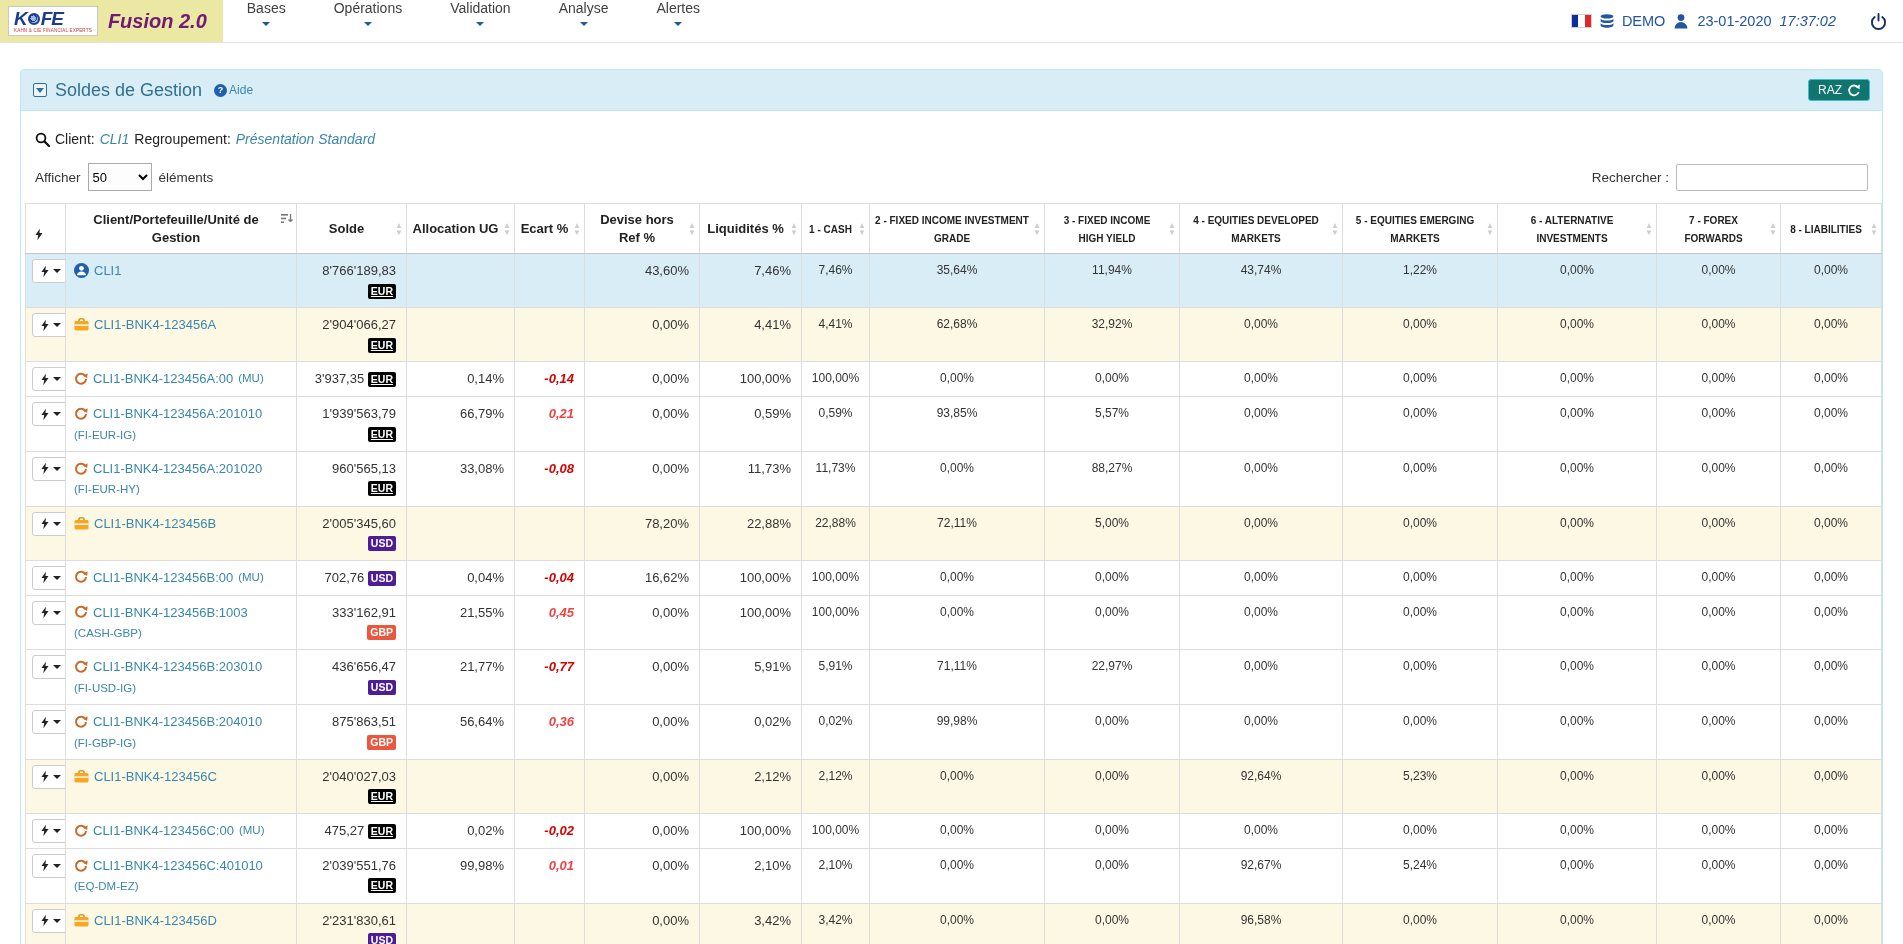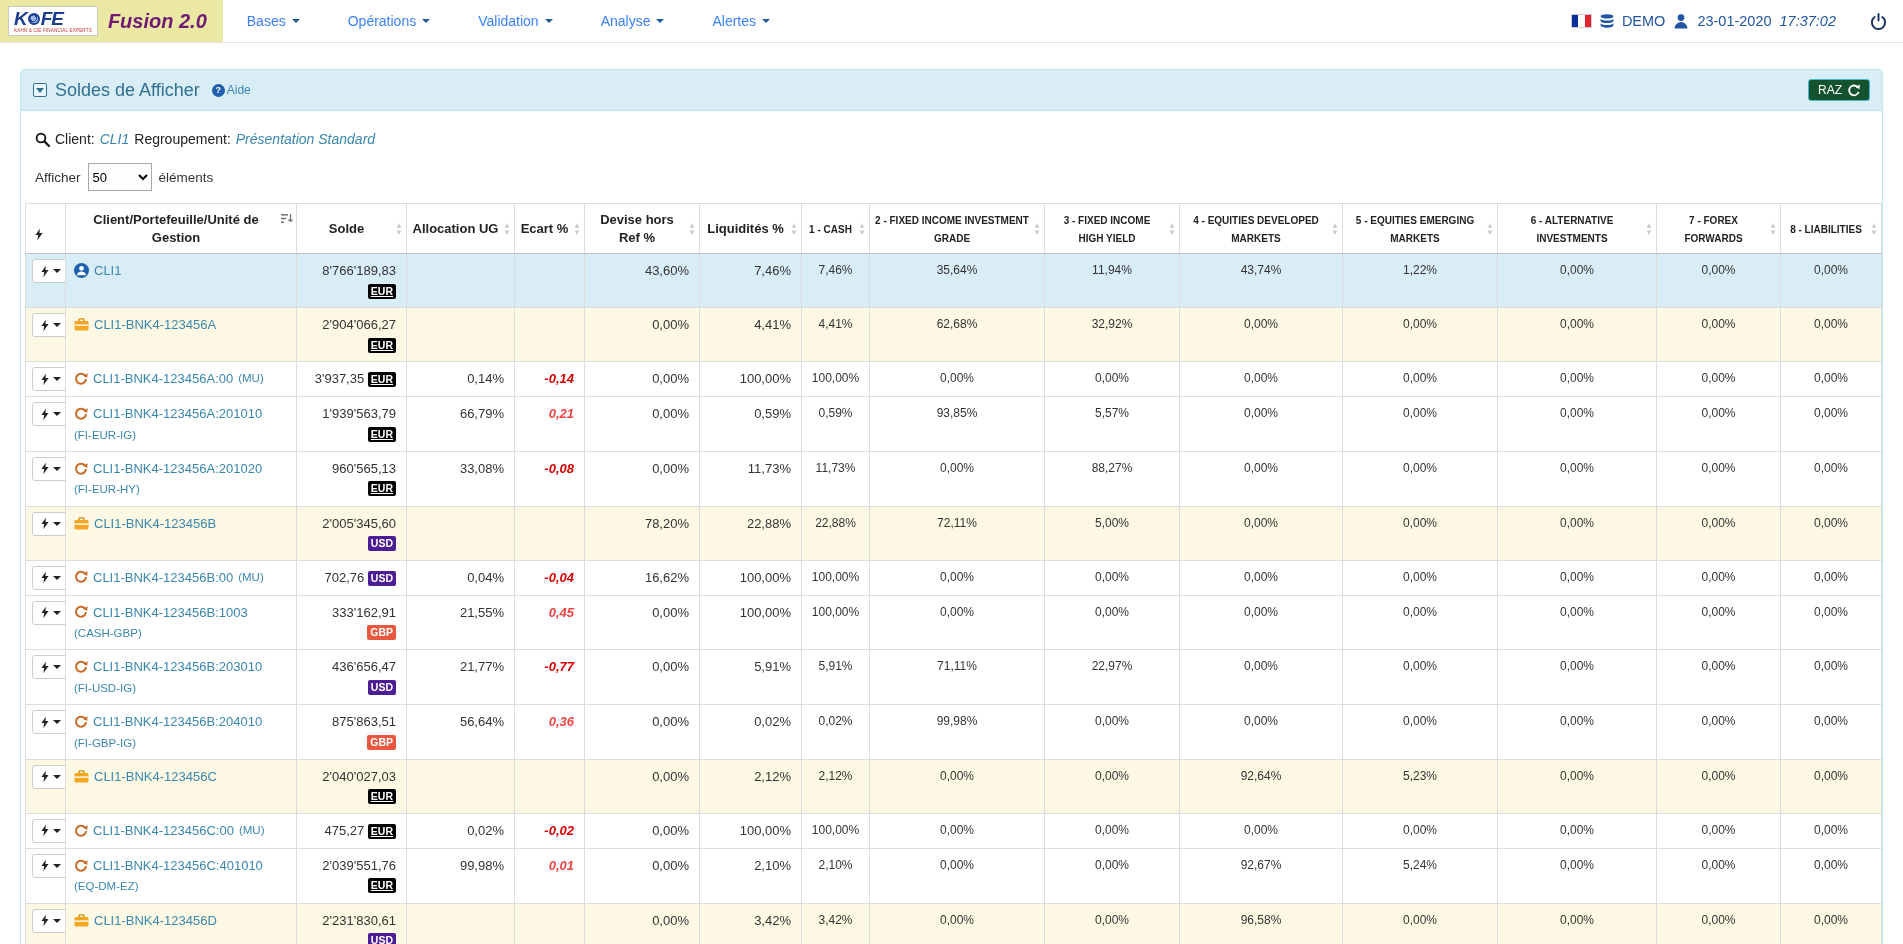--- a/index.html
+++ b/index.html
@@ -12,36 +12,36 @@
   
   .navbar { height:43px; display:flex; align-items:stretch; background:#fff; border-bottom:1px solid #e3e3e3; }
   .brand { background:#ebe8a4; display:flex; align-items:center; gap:10px; padding:0 16px 0 8px; }
   .logo-mark { background:#fff; border:1px solid #c9c9c9; padding:2px 5px 1px; text-align:center; line-height:1; }
   .logo-letters { font-weight:bold; font-style:italic; color:#1a3d8f; font-size:19px; letter-spacing:-1px; display:flex; align-items:center; gap:1px; }
   .logo-globe { display:inline-block; width:12px; height:12px; border-radius:50%; border:2px solid #1a3d8f;
     background:radial-gradient(circle at 40% 40%, #9db9e8 0 40%, #1a3d8f 41% 55%, #9db9e8 56%); }
   .logo-caption { font-size:4.5px; color:#c33; letter-spacing:.2px; margin-top:1px; white-space:nowrap; }
   .product-title { font-size:20px; font-weight:bold; font-style:italic; color:#701a75; }
   .nav-items { display:flex; align-items:center; }
-  .nav-item { color:#3b82f6; font-size:14px; padding:0 24px; height:100%; display:flex; align-items:center; gap:6px; cursor:pointer; }
+  .nav-item { color:#404040; font-size:14px; padding:0 24px; height:100%; display:flex; align-items:center; gap:6px; cursor:pointer;flex-direction:column; }
   .caret { display:inline-block; width:0; height:0; border-left:4px solid transparent; border-right:4px solid transparent; border-top:4px solid #1d5a96; }
   .session { margin-left:auto; display:flex; align-items:center; gap:8px; padding-right:16px; color:#2255a4; font-size:14.5px; }
   .flag { display:inline-flex; width:21px; height:14px; border:1px solid #d0d0d0; }
   .flag i { flex:1; } .flag .b{background:#0a2e9e;} .flag .w{background:#fff;} .flag .r{background:#e0262c;}
   .time { font-style:italic; }
   .power-btn { background:none; border:none; margin-left:26px; cursor:pointer; padding:0; display:flex; align-items:center; }
   
   .panel { margin:26px 20px 0; border:1px solid #bce8f1; border-radius:4px; }
   .panel-heading { background:#d9edf7; color:#31708f; padding:9px 12px; display:flex; align-items:center; border-bottom:1px solid #bce8f1; border-radius:3px 3px 0 0; }
   .collapse-box { width:14px; height:14px; border:1px solid #31708f; border-radius:2px; display:inline-flex; align-items:center; justify-content:center; margin-right:8px; background:#eaf6fb; }
   .collapse-box .tri { width:0; height:0; border-left:4px solid transparent; border-right:4px solid transparent; border-top:5px solid #31708f; }
   .panel-title { font-size:18px; margin-right:12px; }
   .help-link { display:inline-flex; align-items:center; gap:2px; color:#3a87ad; font-size:12px; cursor:pointer; }
   .qmark { width:13px; height:13px; border-radius:50%; background:#1f5fae; color:#fff; font-size:9px; font-weight:bold; display:inline-flex; align-items:center; justify-content:center; }
-  .raz-btn { margin-left:auto; background:#14532d; border:1px solid #46b8da; color:#fff; font-size:12px; padding:3px 9px; border-radius:3px; display:inline-flex; align-items:center; gap:5px; cursor:pointer; font-family:inherit; }
+  .raz-btn { margin-left:auto; background:#0f766e; border:1px solid #46b8da; color:#fff; font-size:12px; padding:3px 9px; border-radius:3px; display:inline-flex; align-items:center; gap:5px; cursor:pointer; font-family:inherit; }
   .panel-body { background:#fff; padding:14px 4px 0; border-radius:0 0 3px 3px; }
   
   .client-line { display:flex; align-items:center; gap:5px; font-size:14px; color:#222; margin:6px 0 0 10px; }
   .italic-link { color:#3a87ad; font-style:italic; text-decoration:none; cursor:pointer; }
   .controls { display:flex; justify-content:space-between; align-items:center; margin:16px 10px 12px; font-size:13.5px; }
   .left-controls, .right-controls { display:flex; align-items:center; gap:7px; }
   .page-size { width:64px; height:28px; border:1px solid #aaa; font-size:13px; font-family:inherit; background:#fdfdfd; }
   .search-input { width:192px; height:27px; border:1px solid #bbb; border-radius:2px; padding:2px 6px; font-family:inherit; }
   
   table.grid { width:100%; border-collapse:collapse; table-layout:fixed; border:1px solid #ddd; }
@@ -133,21 +133,21 @@
         </svg>
     </button>
   </div>
 </div>
 
 <div class="panel">
   <div class="panel-heading">
     <span class="collapse-box">
         <span class="tri"></span>
       </span>
-    <span class="panel-title">Soldes de Afficher</span>
+    <span class="panel-title">Soldes de Gestion</span>
     <span class="help-link">
       <span class="qmark">?</span>
       <span>Aide</span>
     </span>
     <button class="raz-btn">
       <span>RAZ</span>
       <svg width="13" height="13" viewBox="0 0 13 13">
           <path d="M11 3.5A4.9 4.9 0 1 0 11.7 8" fill="none" stroke="#fff" stroke-width="1.8"></path>
           <polygon points="12.9,0.6 12.5,5.2 8.5,2.9" fill="#fff"></polygon>
         </svg>
@@ -164,20 +164,24 @@
       <a class="italic-link">CLI1</a>
       <span>Regroupement:</span>
       <a class="italic-link">Présentation Standard</a>
     </div>
 
     <div class="controls">
       <div class="left-controls">
         <span>Afficher</span>
         <select class="page-size"><option>50</option></select>
         <span>éléments</span>
+      </div>
+      <div class="right-controls">
+        <span>Rechercher :</span>
+        <input class="search-input" type="text" value="" style="">
       </div>
     </div>
 
     <table class="grid" id="grid">
       <colgroup>
         <col style="width:40px">
           <col style="width:231px">
           <col style="width:110px">
           <col style="width:108px">
         <col style="width:70px">

